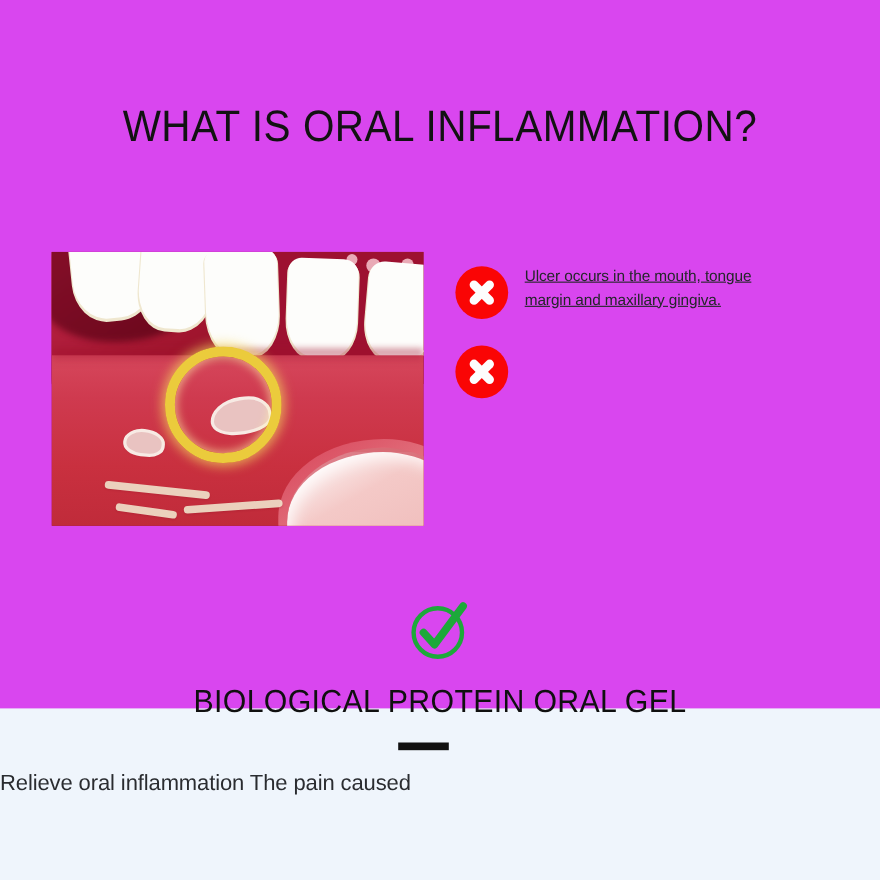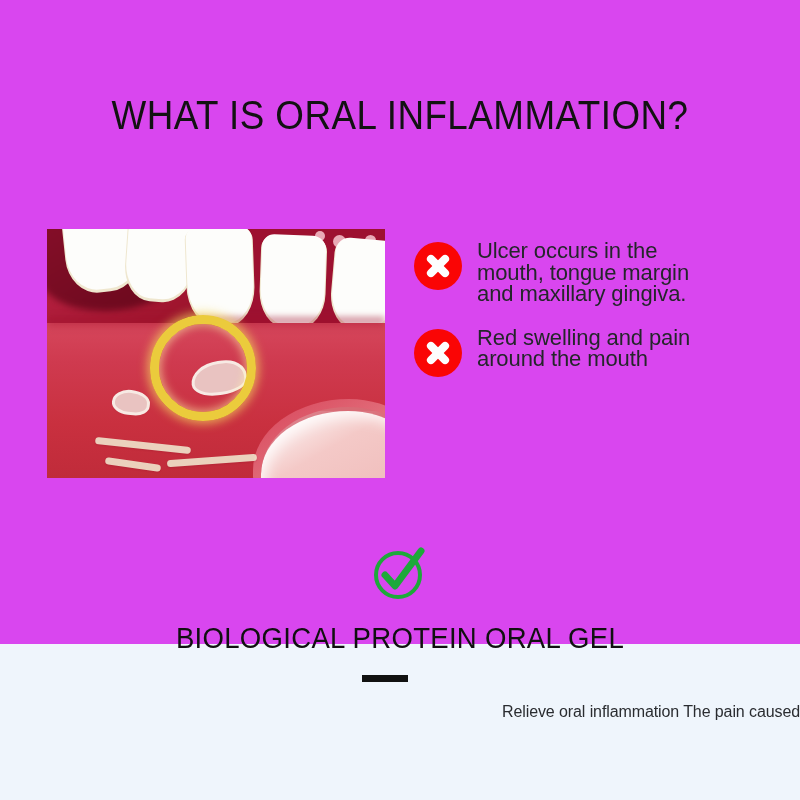--- a/index.html
+++ b/index.html
@@ -230,25 +230,26 @@
     height: 8px;
     background: #fdfdfd;
     border-radius: 4px;
     margin-left: -14px;
     margin-top: -4px;
   }
   .x-icon .bar.a { transform: rotate(45deg); }
   .x-icon .bar.b { transform: rotate(-45deg); }
   .symptom-text {
     margin-left: 15px;
-    font-size: 22px;
+    font-size: 14px;
     line-height: 21.5px;
     color: #24262a;
     letter-spacing: -0.1px;
     max-width: 250px;
+    text-decoration: underline;
   }
 
   
   .check-icon {
     position: absolute;
     left: 373px;
     top: 546px;
     width: 54px;
     height: 54px;
   }
@@ -274,22 +275,22 @@
     top: 675px;
     width: 46px;
     height: 7px;
     background: #111111;
   }
   .tagline {
     position: absolute;
     left: 0;
     top: 701px;
     width: 800px;
-    text-align: right;
-    font-size: 16px;
+    text-align: left;
+    font-size: 20px;
     line-height: 22px;
     color: #2a2c30;
     letter-spacing: -0.1px;
   }
 </style>
 </head>
 <body>
 
 <div class="page">
 
@@ -338,21 +339,20 @@
       </span>
       <span class="symptom-text">Ulcer occurs in the mouth, tongue margin and maxillary gingiva.</span>
     </div>
 
     <div class="symptom-row">
       <span class="x-icon">
         <span class="circle"></span>
           <span class="bar a"></span>
           <span class="bar b"></span>
       </span>
-      <span class="symptom-text">Red swelling and pain around the mouth</span>
     </div>
 
 
   </div>
 
   <svg class="check-icon" viewBox="0 0 54 54">
     <circle cx="25" cy="29" r="22" fill="none" stroke="#1da93a" stroke-width="4"></circle>
     <path d="M12 29 L22 40 L48 5" fill="none" stroke="#1da93a" stroke-width="7" stroke-linecap="round" stroke-linejoin="round"></path>
   </svg>
 

